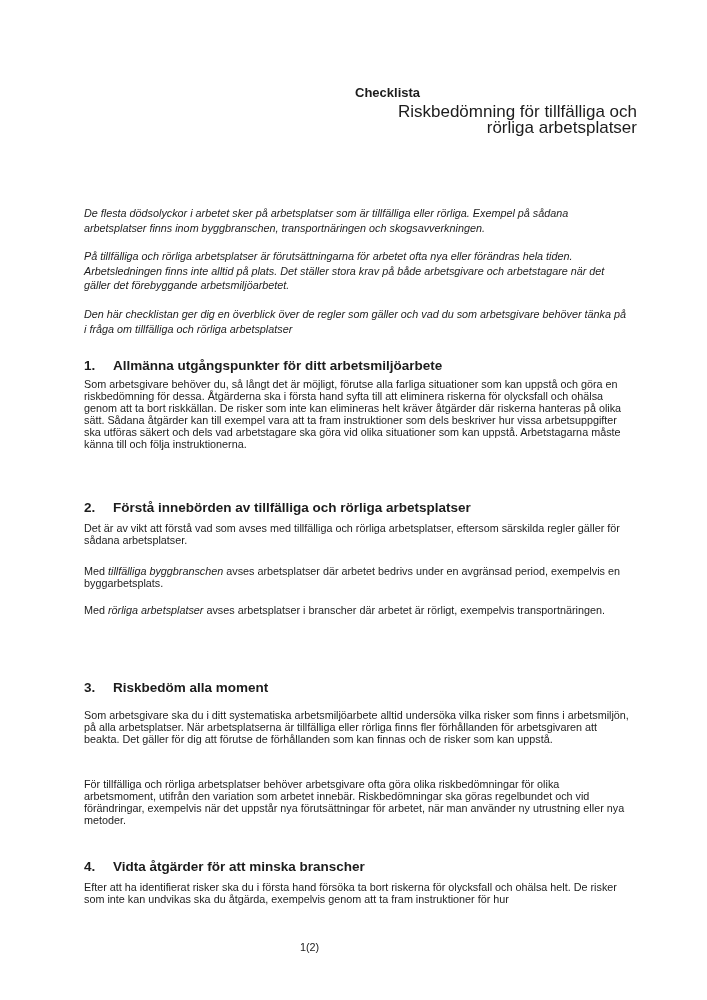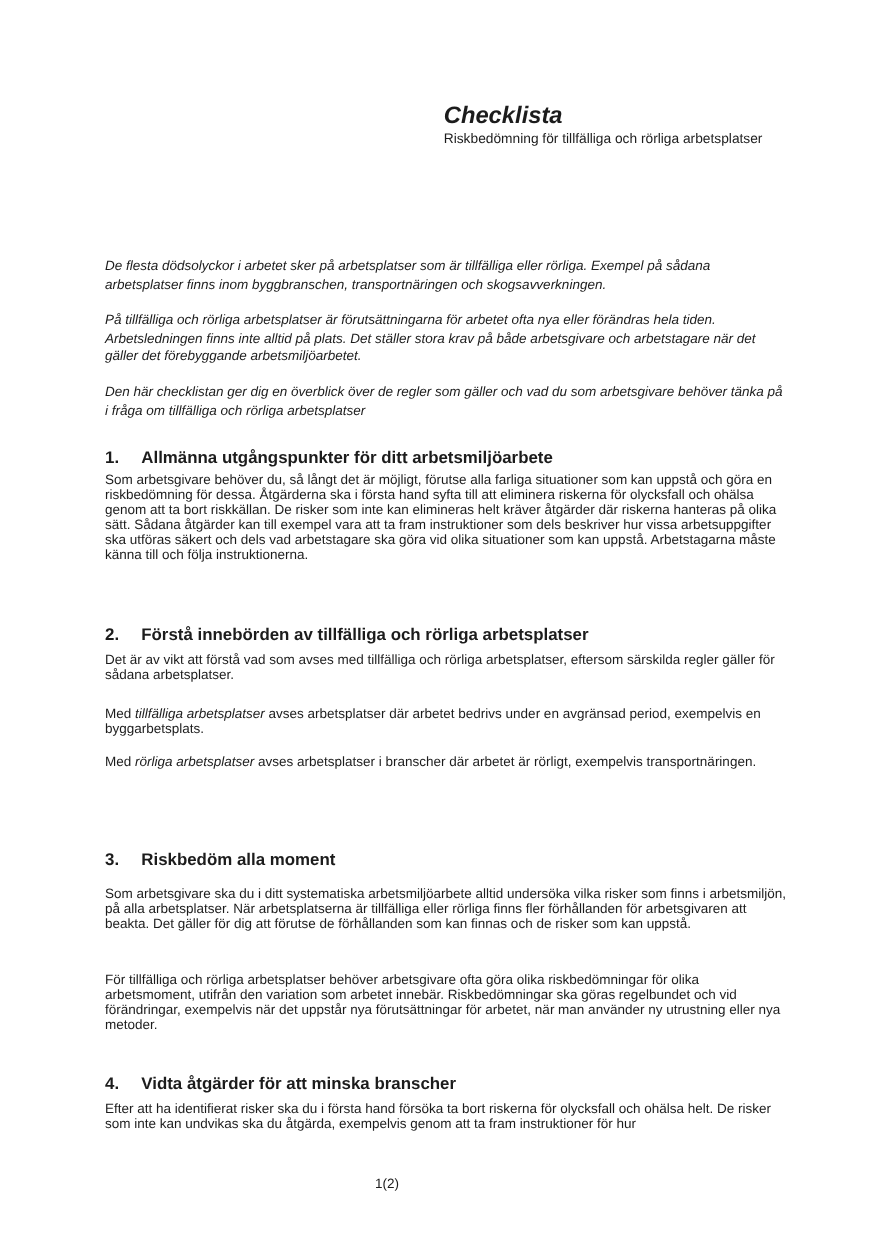--- a/index.html
+++ b/index.html
@@ -8,22 +8,22 @@
     width: 707px;
     height: 1000px;
     background: #ffffff;
     font-family: "Liberation Sans", "DejaVu Sans", sans-serif;
     color: #1c1c1c;
     overflow: hidden;
   }
   .abs { position: absolute; left: 84px; width: 545px; margin: 0; }
 
   .title-block { position: absolute; left: 355px; top: 83px; width: 282px; }
-  .doc-title { font-size: 19px; line-height: 19px; font-weight: bold; margin: 0; font-style: italic; }
-  .doc-subtitle { font-size: 11px; line-height: 15.5px; margin: 2px 0 0 0; }
+  .doc-title { font-size: 13px; line-height: 19px; font-weight: bold; margin: 0; }
+  .doc-subtitle { font-size: 17px; line-height: 15.5px; margin: 2px 0 0 0; text-align: right; }
 
   .intro { font-style: italic; font-size: 10.8px; line-height: 14.6px; }
 
   .heading { font-size: 13.5px; line-height: 15px; font-weight: bold; white-space: nowrap; }
   .heading .num { display: inline-block; width: 29px; font-style: normal; }
 
   .body { font-size: 10.8px; line-height: 11.9px; }
   .body em, .intro em { font-style: italic; }
 
   .footer {
@@ -43,21 +43,21 @@
 
   <p class="abs intro" style="top:206px">De flesta dödsolyckor i arbetet sker på arbetsplatser som är tillfälliga eller rörliga. Exempel på sådana arbetsplatser finns inom byggbranschen, transportnäringen och skogsavverkningen.</p>
   <p class="abs intro" style="top:249px">På tillfälliga och rörliga arbetsplatser är förutsättningarna för arbetet ofta nya eller förändras hela tiden. Arbetsledningen finns inte alltid på plats. Det ställer stora krav på både arbetsgivare och arbetstagare när det gäller det förebyggande arbetsmiljöarbetet.</p>
   <p class="abs intro" style="top:307px">Den här checklistan ger dig en överblick över de regler som gäller och vad du som arbetsgivare behöver tänka på i fråga om tillfälliga och rörliga arbetsplatser</p>
 
   <p class="abs heading" style="top:358px"><span class="num">1.</span><span>Allmänna utgångspunkter för ditt arbetsmiljöarbete</span></p>
   <p class="abs body" style="top:379px">Som arbetsgivare behöver du, så långt det är möjligt, förutse alla farliga situationer som kan uppstå och göra en riskbedömning för dessa. Åtgärderna ska i första hand syfta till att eliminera riskerna för olycksfall och ohälsa genom att ta bort riskkällan. De risker som inte kan elimineras helt kräver åtgärder där riskerna hanteras på olika sätt. Sådana åtgärder kan till exempel vara att ta fram instruktioner som dels beskriver hur vissa arbetsuppgifter ska utföras säkert och dels vad arbetstagare ska göra vid olika situationer som kan uppstå. Arbetstagarna måste känna till och följa instruktionerna.</p>
 
   <p class="abs heading" style="top:500px"><span class="num">2.</span><span>Förstå innebörden av tillfälliga och rörliga arbetsplatser</span></p>
   <p class="abs body" style="top:523px">Det är av vikt att förstå vad som avses med tillfälliga och rörliga arbetsplatser, eftersom särskilda regler gäller för sådana arbetsplatser.</p>
-  <p class="abs body" style="top:566px"><span>Med </span><em>tillfälliga arbetsplatser</em><span> avses arbetsplatser där arbetet bedrivs under en avgränsad period, exempelvis en byggarbetsplats.</span></p>
+  <p class="abs body" style="top:566px"><span>Med </span><em>tillfälliga byggbranschen</em><span> avses arbetsplatser där arbetet bedrivs under en avgränsad period, exempelvis en byggarbetsplats.</span></p>
   <p class="abs body" style="top:605px"><span>Med </span><em>rörliga arbetsplatser</em><span> avses arbetsplatser i branscher där arbetet är rörligt, exempelvis transportnäringen.</span></p>
 
   <p class="abs heading" style="top:680px"><span class="num">3.</span><span>Riskbedöm alla moment</span></p>
   <p class="abs body" style="top:710px">Som arbetsgivare ska du i ditt systematiska arbetsmiljöarbete alltid undersöka vilka risker som finns i arbetsmiljön, på alla arbetsplatser. När arbetsplatserna är tillfälliga eller rörliga finns fler förhållanden för arbetsgivaren att beakta. Det gäller för dig att förutse de förhållanden som kan finnas och de risker som kan uppstå.</p>
   <p class="abs body" style="top:779px">För tillfälliga och rörliga arbetsplatser behöver arbetsgivare ofta göra olika riskbedömningar för olika arbetsmoment, utifrån den variation som arbetet innebär. Riskbedömningar ska göras regelbundet och vid förändringar, exempelvis när det uppstår nya förutsättningar för arbetet, när man använder ny utrustning eller nya metoder.</p>
 
   <p class="abs heading" style="top:859px"><span class="num">4.</span><span>Vidta åtgärder för att minska branscher</span></p>
   <p class="abs body" style="top:882px">Efter att ha identifierat risker ska du i första hand försöka ta bort riskerna för olycksfall och ohälsa helt. De risker som inte kan undvikas ska du åtgärda, exempelvis genom att ta fram instruktioner för hur</p>
 
   <p class="footer">1(2)</p>

